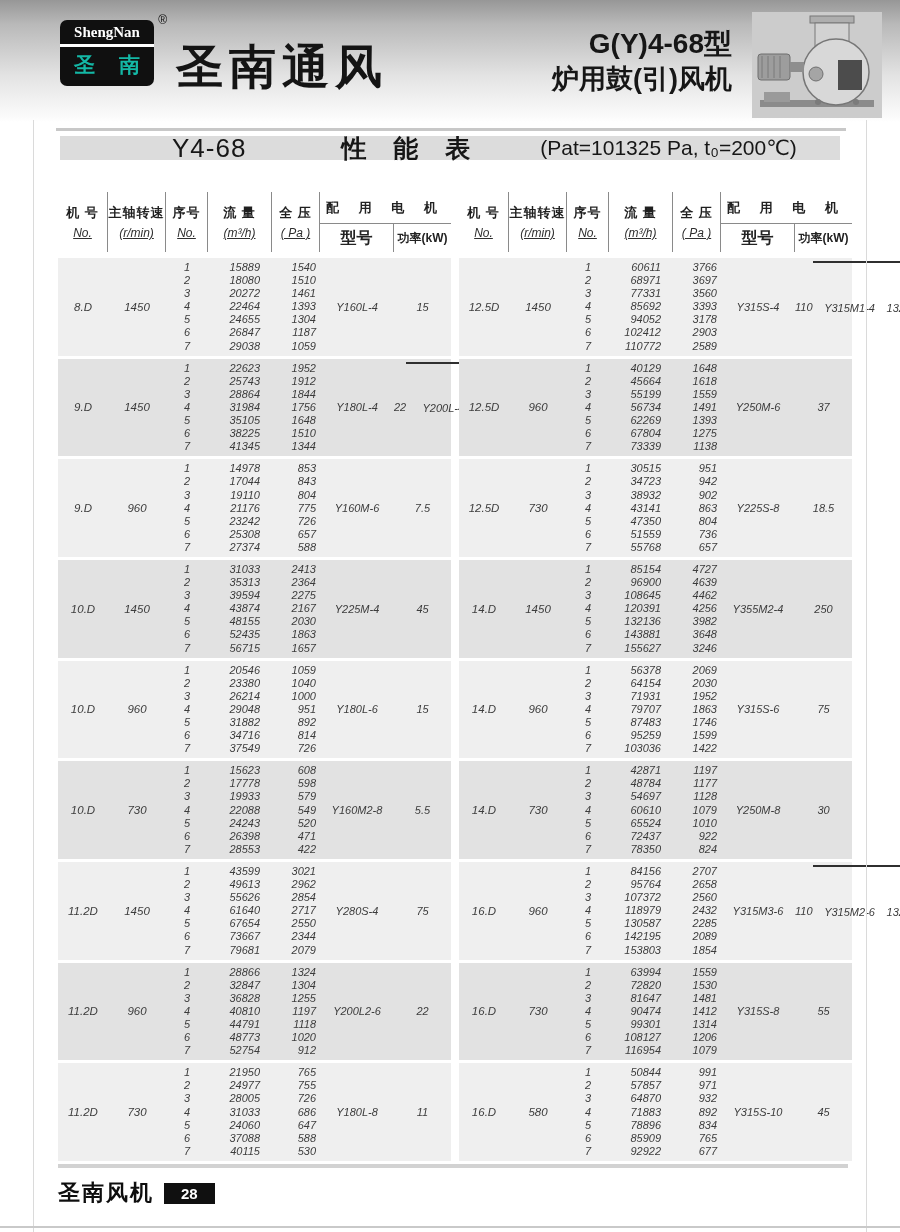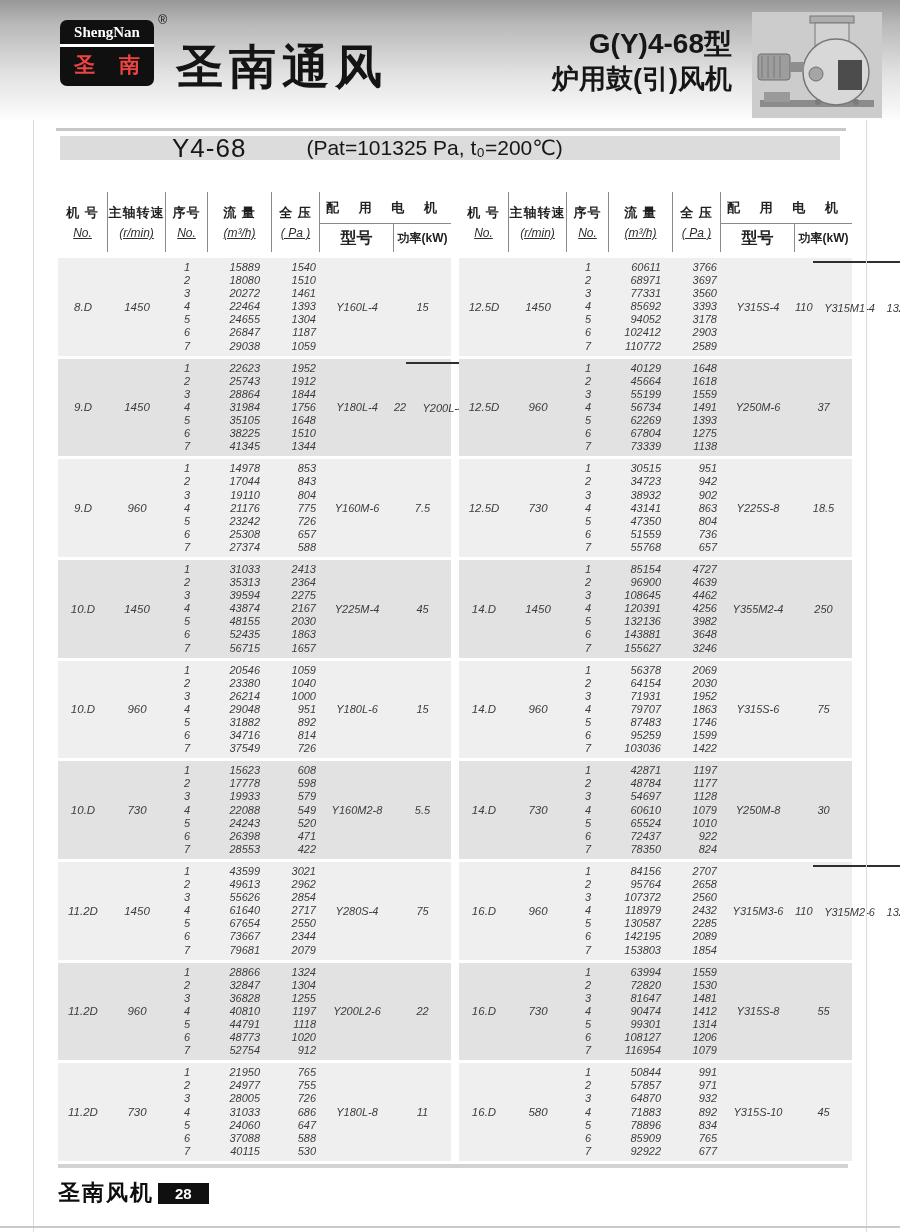--- a/index.html
+++ b/index.html
@@ -5,21 +5,21 @@
   html,body{margin:0;padding:0;background:#fff;}
   .page{position:relative;width:900px;height:1232px;background:#fff;overflow:hidden;
         font-family:"Liberation Sans","DejaVu Sans",sans-serif;color:#222;}
   
   .header-strip{position:absolute;top:0;left:0;width:900px;height:122px;
       background:linear-gradient(180deg,#979797 0%,#b9b9b9 20%,#e3e3e3 62%,#fbfbfb 96%,#fff 100%);}
   .logo{position:absolute;left:60px;top:20px;width:94px;}
   .logo-top{background:#101010;color:#fff;border-radius:7px 7px 0 0;
       font-family:"Liberation Serif","DejaVu Serif",serif;font-size:15px;font-weight:bold;
       text-align:center;padding:4px 0 3px;}
-  .logo-bottom{background:#101010;color:#ef4444;font-size:21px;font-weight:bold;letter-spacing:9px;
+  .logo-bottom{background:#101010;color:#14b8a6;font-size:21px;font-weight:bold;letter-spacing:9px;
       text-align:center;padding:4px 0 7px 9px;border-radius:0 0 7px 7px;border-top:3px solid #fff;}
   .logo-reg{position:absolute;top:-7px;right:-13px;font-size:12px;color:#111;}
   .company-title{position:absolute;left:176px;top:36px;font-size:47px;font-weight:bold;
       letter-spacing:6px;color:#141414;}
   .product-block{position:absolute;right:168px;top:26px;text-align:right;color:#161616;line-height:1.3;}
   .product-model{font-size:28px;font-weight:bold;}
   .product-name{font-size:27px;font-weight:bold;}
   .photo{position:absolute;left:752px;top:12px;width:130px;height:106px;
       background:linear-gradient(#d6d6d6,#bdbdbd);}
   .header-rule{position:absolute;top:128px;left:56px;width:790px;height:3px;background:#c8c8c8;}
@@ -54,21 +54,21 @@
   .flow{text-align:right;padding-right:12px;}
   .pres{text-align:right;padding-right:4px;}
   .num{font-style:italic;font-size:11px;color:#3c3c3c;}
   .g-machine,.g-speed{font-size:11.5px;}
   .motor-area{display:flex;flex-direction:row;}
   .motor-row{flex:1;display:grid;grid-template-columns:74px 1fr;align-items:center;}
   .mmodel,.mpower{text-align:center;}
   .motor-divided{border-top:2px solid #2f2f2f;}
   
   .end-rule{position:absolute;top:1164px;left:58px;width:790px;height:4px;background:#d2d2d2;}
-  .footer{position:absolute;top:1178px;left:58px;display:flex;align-items:center;gap:4px;}
+  .footer{position:absolute;top:1178px;left:58px;display:flex;align-items:center;gap:10px;}
   .footer-brand{font-size:22px;font-weight:bold;color:#0e0e0e;letter-spacing:2px;}
   .page-num{background:#101010;color:#fff;font-size:15px;font-weight:bold;padding:2px 17px;}
   .edge-left,.edge-right{position:absolute;top:120px;bottom:0;width:1px;background:#dadada;}
   .edge-left{left:33px;} .edge-right{left:866px;}
   .bottom-rule{position:absolute;top:1226px;left:0;width:900px;height:2px;background:#c9c9c9;}
 </style>
 </head>
 <body>
 
 <div class="page">
@@ -102,20 +102,21 @@
         <rect x="38" y="50" width="14" height="10" fill="#8e8e8e"></rect>
         <circle cx="66" cy="90" r="3" fill="#7b7b7b"></circle>
         <circle cx="104" cy="90" r="3" fill="#7b7b7b"></circle>
       </svg>
     </div>
   </div>
   <div class="header-rule"></div>
 
   <div class="title-bar">
     <span class="tb-model">Y4-68</span>
+    <span class="tb-title">性 能 表</span>
     <span class="tb-cond">(Pat=101325 Pa, t₀=200℃)</span>
   </div>
 
   <div class="tables">
     <div class="perf-table">
         <div class="thead">
     <div class="th">
       <div class="th-cn">机 号</div>
       <div class="th-unit">No.</div>
     </div>

